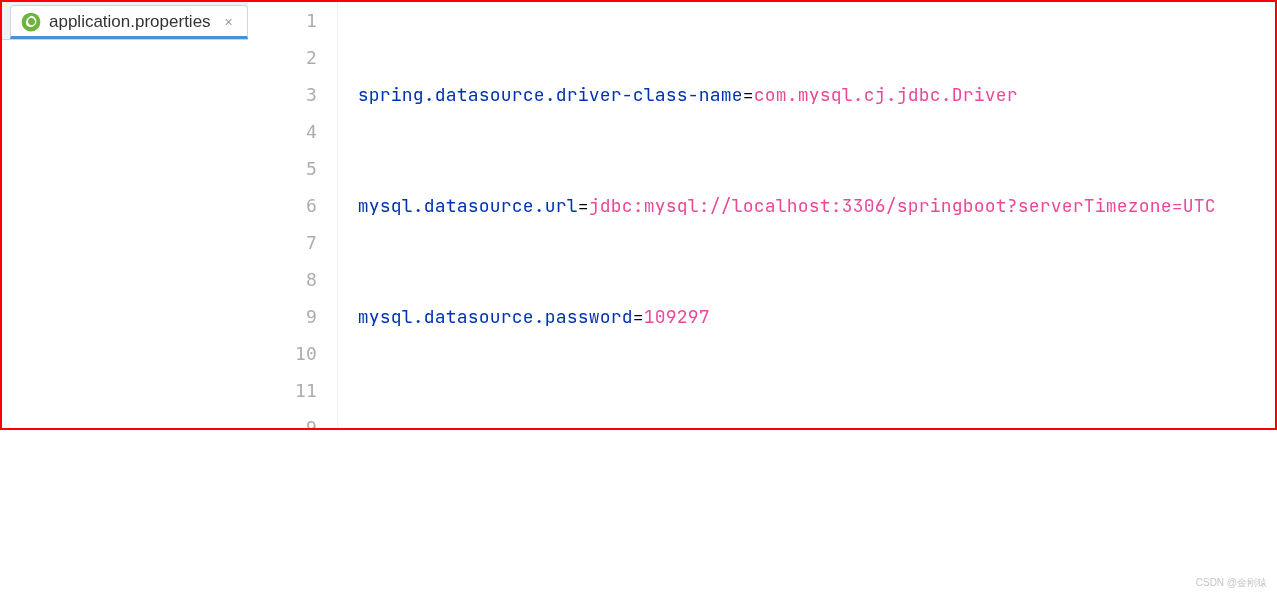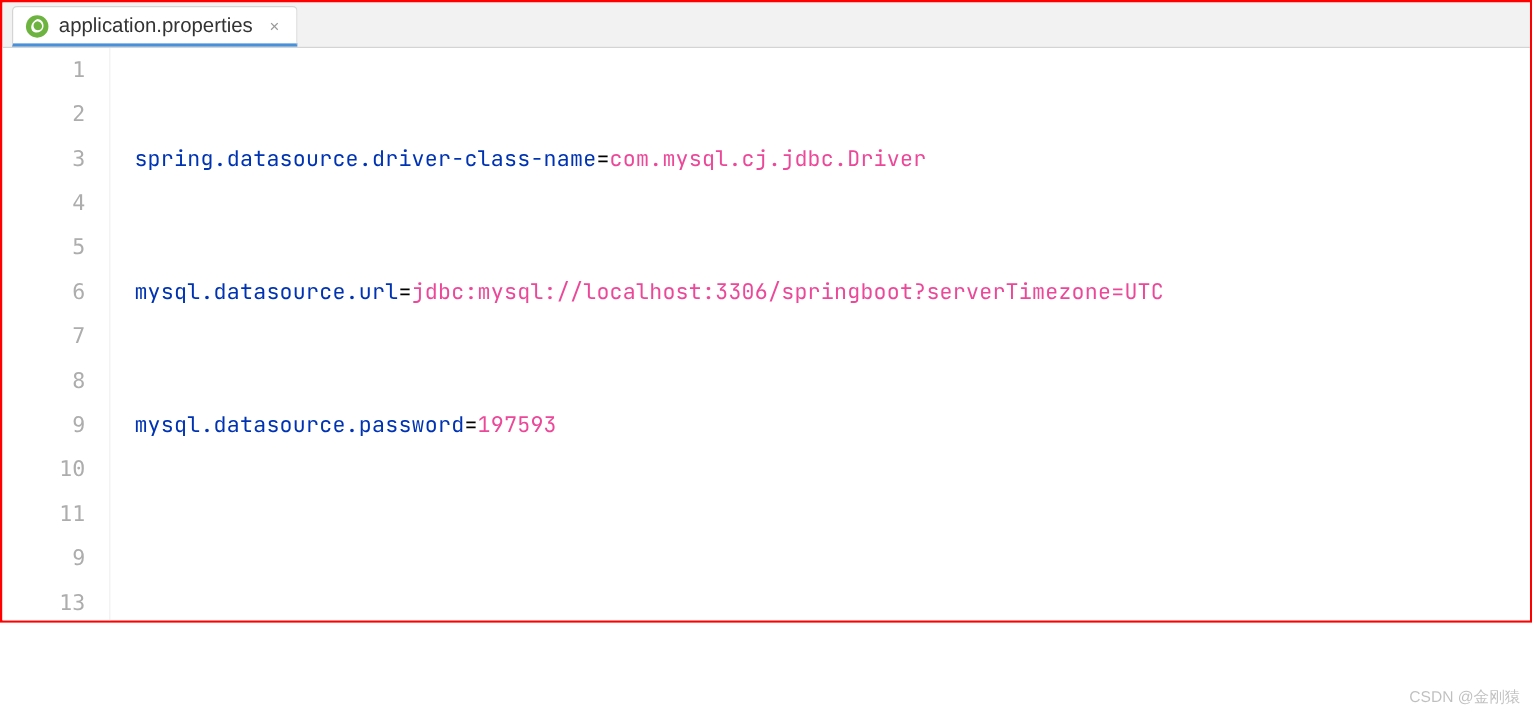--- a/index.html
+++ b/index.html
@@ -1,29 +1,29 @@
 <!DOCTYPE html>
 <html><head>
 <meta charset="utf-8">
 <style>
   * { margin: 0; padding: 0; box-sizing: border-box; }
   body { font-family: "Menlo", "Consolas", "DejaVu Sans Mono", monospace; background: #fff; font-size: 16px; }
-  .frame { border: 2px solid #f00; width: 1277px; height: 519px; display: flex; flex-direction: column; overflow: hidden; }
+  .frame { border: 2px solid #f00; width: 1277px; height: 430px; display: flex; flex-direction: row; overflow: hidden; }
   .tab-bar { background: #f2f2f2; height: 38px; display: flex; align-items: flex-end; border-bottom: 1px solid #d4d4d4; }
   .tab { background: #fff; border: 1px solid #d4d4d4; border-bottom: 3px solid #4a90d9; padding: 6px 14px 4px 10px; display: flex; align-items: center; gap: 8px; font-family: -apple-system, "Segoe UI", sans-serif; font-size: 17px; color: #333; margin-left: 8px; border-radius: 4px 4px 0 0; }
   .tab-close { color: #999; font-size: 14px; margin-left: 6px; }
   .spring-icon { width: 20px; height: 20px; }
   .editor { flex: 1; display: flex; background: #fff; overflow: hidden; }
   .gutter { width: 90px; background: #fff; text-align: right; padding-right: 20px; color: #adadad; font-size: 18px; line-height: 37px; border-right: 1px solid #f0f0f0; user-select: none; font-family: "Menlo","Consolas",monospace; }
   .gutter div { height: 37px; }
   .code { flex: 1; padding-left: 20px; font-size: 18px; line-height: 37px; white-space: pre; font-family: "JetBrains Mono","Menlo","Consolas",monospace; letter-spacing: 0.2px; }
   .code .row { height: 37px; }
   .k { color: #0033b3; margin-top: 36px; } 
   .v { color: #ec4899; }
-  .watermark { position: fixed; right: 10px; bottom: 4px; color: rgba(0,0,0,0.25); font-size: 13px; font-family: sans-serif; }
+  .watermark { position: fixed; right: 10px; bottom: 4px; color: rgba(0,0,0,0.25); font-size: 10px; font-family: sans-serif; }
 </style>
 </head>
 <body>
 
 <div class="frame">
   <div class="tab-bar">
     <div class="tab">
       <span class="spring-icon">
         <svg viewBox="0 0 32 32" width="20" height="20">
           <circle cx="16" cy="16" r="15" fill="#6db33f"></circle>
@@ -48,21 +48,21 @@
       <div>8</div>
       <div>9</div>
       <div>10</div>
       <div>11</div>
       <div>9</div>
       <div>13</div>
     </div>
     <div class="code">
       <div class="row"><span class="k">spring.datasource.driver-class-name</span><span>=</span><span class="v">com.mysql.cj.jdbc.Driver</span></div>
       <div class="row"><span class="k">mysql.datasource.url</span><span>=</span><span class="v">jdbc:mysql://localhost:3306/springboot?serverTimezone=UTC</span></div>
-      <div class="row"><span class="k">mysql.datasource.password</span><span>=</span><span class="v">197593</span></div>
+      <div class="row"><span class="k">mysql.datasource.password</span><span>=</span><span class="v">109297</span></div>
       <div class="row"><span></span></div>
       
       
       
       
       
       
       
       
     </div>

